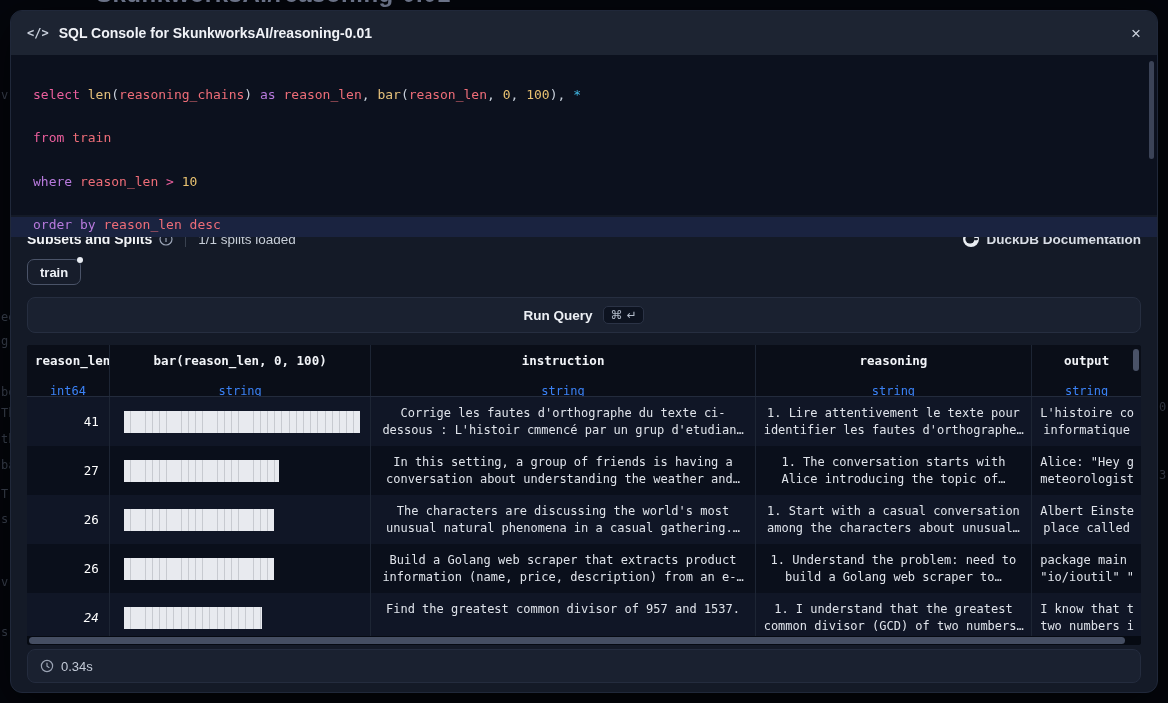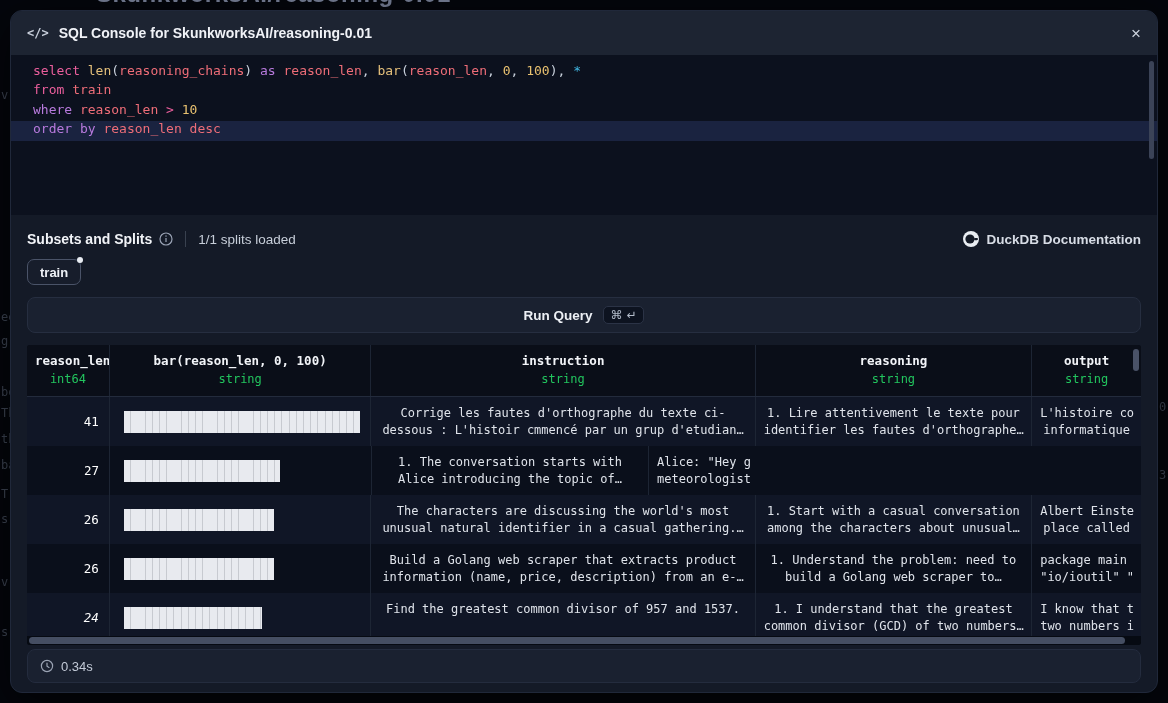--- a/index.html
+++ b/index.html
@@ -16,21 +16,21 @@
   .modal { position:absolute; left:10px; top:10px; width:1148px; height:683px; background:#141a27;
            border:1px solid #20283a; border-radius:12px; box-shadow:0 12px 48px rgba(0,0,0,.65); overflow:hidden; }
 
   .mheader { height:44px; background:#1d2432; display:flex; align-items:center; gap:10px; padding:0 16px; }
   .code-ico { font:bold 12px "DejaVu Sans Mono", monospace; color:#c8cfdb; }
   .mtitle { font-size:14px; font-weight:bold; color:#f0f2f7; }
   .close-x { margin-left:auto; color:#cdd3de; font-size:17px; cursor:pointer; line-height:1; }
 
   
   .editor { height:160px; background:#0c111e; position:relative; padding:8px 0; }
-  .code-line { height:19.4px; line-height:19.4px; padding:0 22px; font:13px "DejaVu Sans Mono", monospace; white-space:pre; }
+  .code-line { height:19.4px; line-height:19.4px; padding:0 22px; font:13px "DejaVu Sans Mono", monospace; white-space:pre;margin-top:24px; }
   .code-line.active { background:#1a2340; }
   .tk-kw1 { color:var(--c-kw1); } .tk-kw2 { color:var(--c-kw2); }
   .tk-fn  { color:var(--c-fn); }  .tk-id  { color:var(--c-id); }
   .tk-num { color:var(--c-num); } .tk-star{ color:var(--c-star); }
   .tk-op  { color:var(--c-kw1); } .tk-pun, .tk-pln { color:#c9d1dc; }
   .ed-scroll { position:absolute; top:6px; right:3px; width:5px; height:98px; background:#3b4357; border-radius:3px; }
 
   .mbody { padding:0 16px;text-align:center; }
 
   
@@ -51,21 +51,21 @@
   .runbar { margin-top:12px; height:36px; border-radius:8px; background:#1a2130; border:1px solid #262e40;
             display:flex; align-items:center; justify-content:center; gap:10px; cursor:pointer; }
   .runlabel { font-size:13.5px; font-weight:bold; color:#edf0f5; }
   .kbd { font:12px "DejaVu Sans", sans-serif; color:#b3bcca; background:#0d1320; border:1px solid #2b3346; border-radius:5px; padding:1px 7px; }
 
   
   .tablewrap { margin-top:12px; height:300px; position:relative; overflow:hidden; background:#0a0e18; border-radius:3px; }
   .thead { display:flex; height:52px; background:#0a0e18; border-bottom:1px solid #232b3c; }
   .hcell { padding:8px 8px 8px 8px; overflow:hidden; }
   .hname { font:bold 12.5px "DejaVu Sans Mono", monospace; color:#f2f4f8; white-space:pre; }
-  .htype { font:12px "DejaVu Sans Mono", monospace; color:#22c55e; margin-top:4px; }
+  .htype { font:12px "DejaVu Sans Mono", monospace; color:#3b82f6; margin-top:16px; }
   .sep { border-left:1px solid #1d2534; }
   .trow { display:flex; height:49px; }
   .trow.odd { background:#101626; } .trow.even { background:#0a0f1b; }
   .cell { overflow:hidden; }
   .cell.num { display:flex; align-items:center; justify-content:flex-end; padding-right:10px;
               font:12.5px "DejaVu Sans Mono", monospace; color:#ffffff; }
   .cell.barcell { position:relative; }
   .bar { position:absolute; left:14px; top:50%; transform:translateY(-50%); height:22px; background:var(--c-bar_fill);
          background-image:repeating-linear-gradient(90deg, rgba(13,19,32,0) 0 6.3px, rgba(13,19,32,.15) 6.3px 7.2px); }
   .cell.txt { padding:8px 8px; font:12px/16.5px "DejaVu Sans Mono", monospace; color:#dfe3ea; white-space:pre; }
@@ -192,32 +192,34 @@
             <div class="cell txt sep" style="width: 277px;">1. Lire attentivement le texte pour
 identifier les fautes d'orthographe…</div>
             <div class="cell txt sep" style="width: 110px;">L'histoire co
 informatique</div>
           </div>
           <div class="trow even">
             <div class="cell num" style="width: 82px;">27</div>
             <div class="cell barcell sep" style="width: 262px;">
               <div class="bar" style="width: 155.5px;"></div>
             </div>
+            <div class="cell txt sep" style="width: 385px;">In this setting, a group of friends is having a
+conversation about understanding the weather and…</div>
             <div class="cell txt sep" style="width: 277px;">1. The conversation starts with
 Alice introducing the topic of…</div>
             <div class="cell txt sep" style="width: 110px;">Alice: "Hey g
 meteorologist</div>
           </div>
           <div class="trow odd">
             <div class="cell num" style="width: 82px;">26</div>
             <div class="cell barcell sep" style="width: 262px;">
               <div class="bar" style="width: 149.8px;"></div>
             </div>
             <div class="cell txt sep" style="width: 385px;">The characters are discussing the world's most
-unusual natural identifier in a casual gathering.…</div>
+unusual natural phenomena in a casual gathering.…</div>
             <div class="cell txt sep" style="width: 277px;">1. Start with a casual conversation
 among the characters about unusual…</div>
             <div class="cell txt sep" style="width: 110px;">Albert Einste
 place called</div>
           </div>
           <div class="trow even">
             <div class="cell num" style="width: 82px;">26</div>
             <div class="cell barcell sep" style="width: 262px;">
               <div class="bar" style="width: 149.8px;"></div>
             </div>

